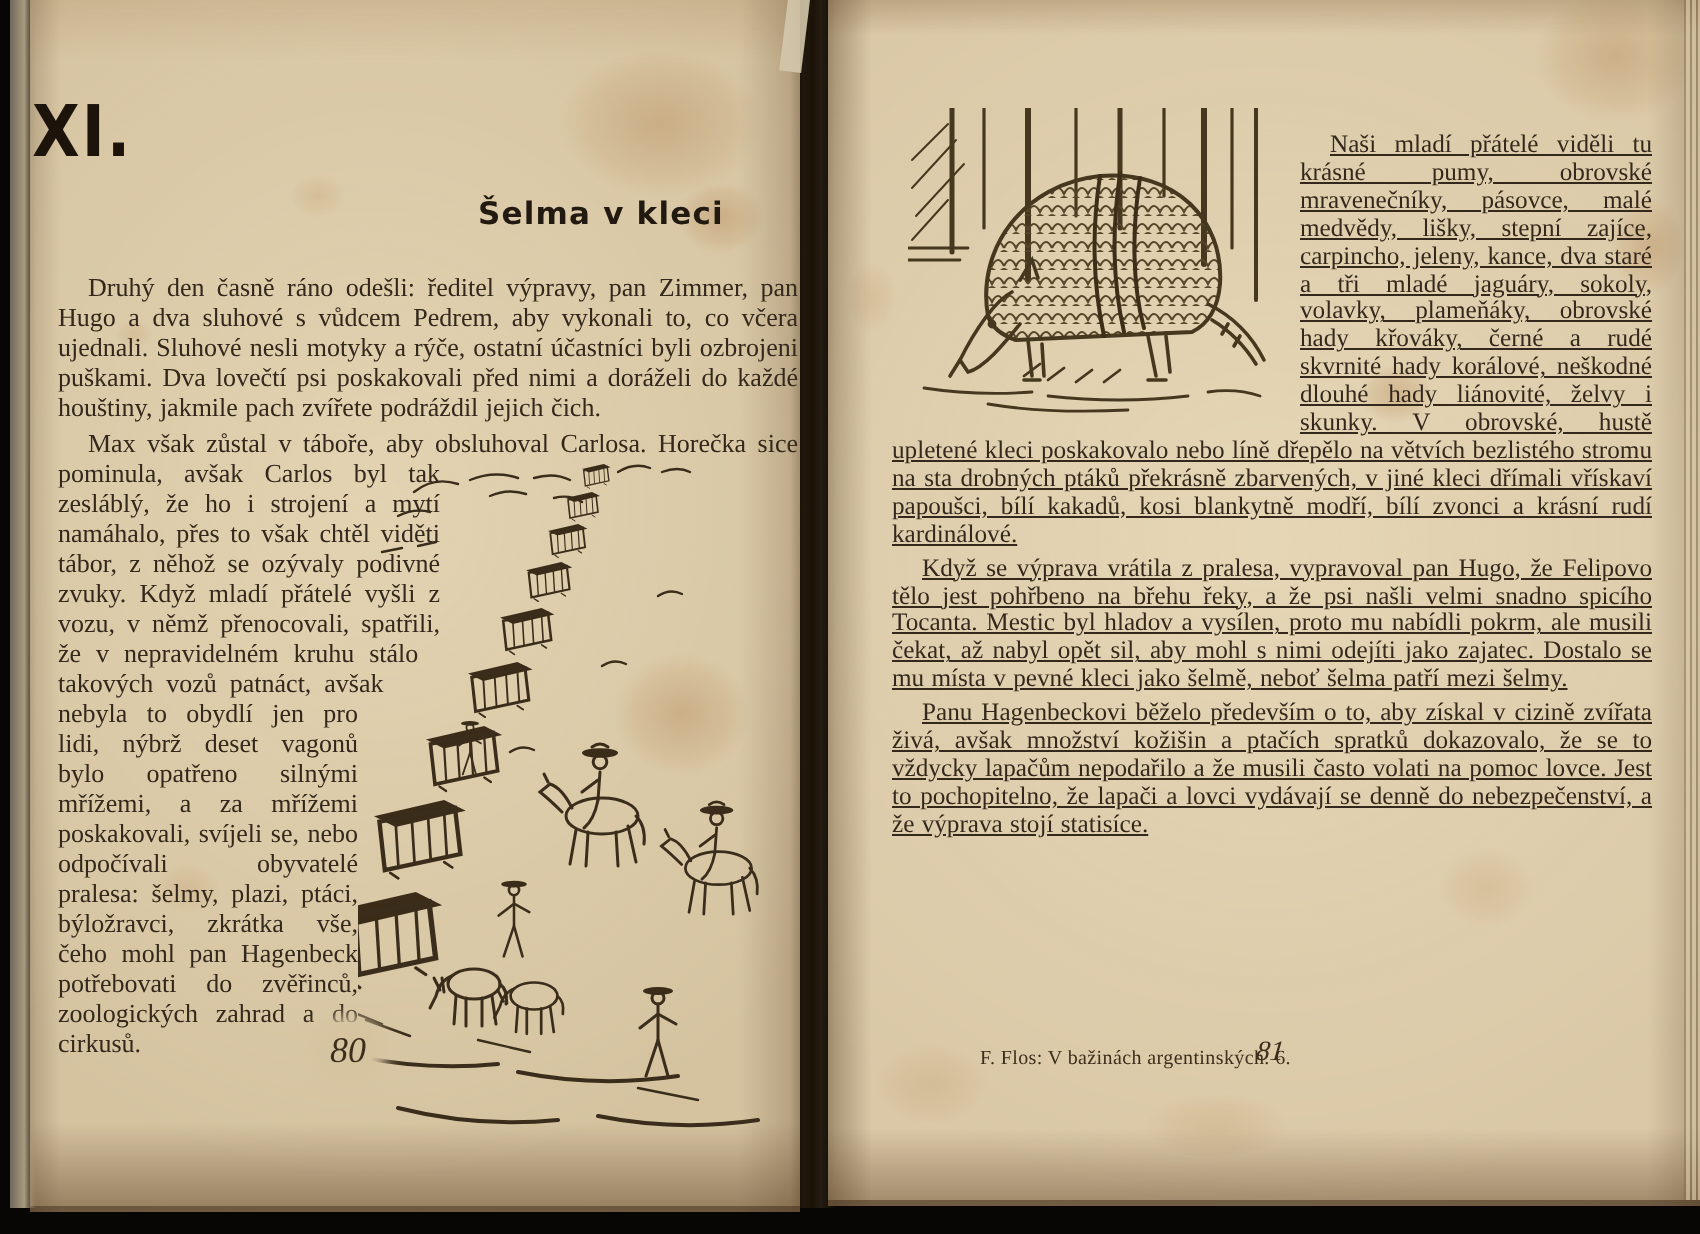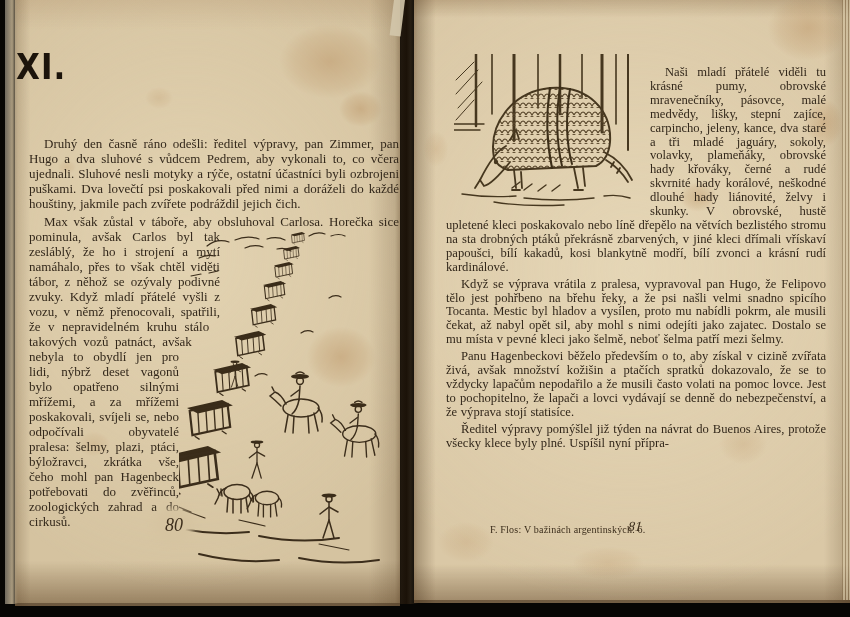--- a/index.html
+++ b/index.html
@@ -53,21 +53,21 @@
     font-family:"DejaVu Sans",sans-serif;font-weight:bold;font-size:31px;
     color:#1c140b;letter-spacing:1px;transform:scaleY(1.15);transform-origin:top left;
   }
   .lp-title{
     position:absolute;left:224px;top:98px;
     font-family:"DejaVu Sans",sans-serif;font-weight:bold;font-size:15.5px;
     color:#221a10;letter-spacing:.6px;white-space:nowrap;
   }
   .textblock{color:#33281b;text-align:justify;}
   .lp-text{position:absolute;left:14px;top:136px;width:370px;font-size:13px;line-height:15px;}
-  .rp-text{position:absolute;left:32px;top:50px;width:380px;font-size:12.6px;line-height:13.9px;}
+  .rp-text{position:absolute;left:32px;top:50px;width:380px;font-size:12.6px;line-height:13.9px;text-decoration:underline;}
   .para{margin:0 0 3px 0;text-indent:15px;word-spacing:.5px;}
   .caravan-float{
     float:right;width:220px;height:368px;
     shape-outside:polygon(44px 20px, 220px 20px, 220px 368px, 0px 368px, 0px 150px, 44px 112px);
     shape-margin:3px;
   }
   .armadillo-float{float:left;width:188px;height:156px;margin:4px 8px 4px 8px;}
   .rp-first{margin-top:16px;}
   .lp-pagenum{
     position:absolute;left:146px;top:515px;z-index:3;
@@ -89,20 +89,21 @@
 
 <div class="page page-left">
   <div class="stain" style="left:250px;top:14px;width:130px;height:95px;"></div>
   <div class="stain" style="left:318px;top:86px;width:55px;height:46px;"></div>
   <div class="stain faint" style="left:126px;top:84px;width:36px;height:28px;"></div>
   <div class="stain faint" style="left:40px;top:158px;width:24px;height:18px;"></div>
   <div class="stain" style="left:282px;top:318px;width:88px;height:78px;"></div>
   <div class="stain faint" style="left:58px;top:428px;width:42px;height:32px;"></div>
 
   <div class="lp-chapter">XI.</div>
+  <div class="lp-title">Šelma v kleci</div>
 
   <div class="lp-text textblock">
     <p class="para">Druhý den časně ráno odešli: ředitel výpravy, pan Zimmer, pan Hugo a dva sluhové s vůdcem Pedrem, aby vykonali to, co včera ujednali. Sluhové nesli motyky a rýče, ostatní účastníci byli ozbrojeni puškami. Dva lovečtí psi poskakovali před nimi a doráželi do každé houštiny, jakmile pach zvířete podráždil jejich čich.</p>
     <div class="caravan-float">
       <svg width="220" height="368" viewBox="0 0 220 368" role="img" aria-label="caravan of cage wagons with riders in sombreros">
         <defs>
           <g id="wag" stroke="#3b2d1b" fill="none" stroke-width="1.6" stroke-linecap="round">
             <path d="M0,6 L26,0 L34,4 L8,10 Z" fill="#3a2c19" stroke="none"></path>
             <path d="M2,8 L30,3 L32,20 L4,26 Z"></path>
             <path d="M8,8 L9,24 M14,7 L15,23 M20,6 L21,22 M26,5 L27,21" stroke-width="1"></path>
@@ -224,21 +225,20 @@
         <g stroke="#46371f" fill="none" stroke-width="1.4" stroke-linecap="round">
           <path d="M8,140 q26,4 54,2 m8,2 q36,4 70,0 m10,-2 q14,-2 26,2"></path>
           <path d="M40,148 q30,5 70,3"></path>
           <path d="M66,128 l-8,6 M78,130 l-8,6 M92,131 l-8,6 M106,131 l-8,6"></path>
         </g>
       </svg>
     </div>
     <p class="para rp-first">Naši mladí přátelé viděli tu krásné pumy, obrovské mravenečníky, pásovce, malé medvědy, lišky, stepní zajíce, carpincho, jeleny, kance, dva staré a tři mladé jaguáry, sokoly, volavky, plameňáky, obrovské hady křováky, černé a rudé skvrnité hady korálové, neškodné dlouhé hady liánovité, želvy i skunky. V obrovské, hustě upletené kleci poskakovalo nebo líně dřepělo na větvích bezlistého stromu na sta drobných ptáků překrásně zbarvených, v jiné kleci dřímali vřískaví papoušci, bílí kakadů, kosi blankytně modří, bílí zvonci a krásní rudí kardinálové.</p>
     <p class="para">Když se výprava vrátila z pralesa, vypravoval pan Hugo, že Felipovo tělo jest pohřbeno na břehu řeky, a že psi našli velmi snadno spicího Tocanta. Mestic byl hladov a vysílen, proto mu nabídli pokrm, ale musili čekat, až nabyl opět sil, aby mohl s nimi odejíti jako zajatec. Dostalo se mu místa v pevné kleci jako šelmě, neboť šelma patří mezi šelmy.</p>
     <p class="para">Panu Hagenbeckovi běželo především o to, aby získal v cizině zvířata živá, avšak množství kožišin a ptačích spratků dokazovalo, že se to vždycky lapačům nepodařilo a že musili často volati na pomoc lovce. Jest to pochopitelno, že lapači a lovci vydávají se denně do nebezpečenství, a že výprava stojí statisíce.</p>
-    <p class="para">Ředitel výpravy pomýšlel již týden na návrat do Buenos Aires, protože všecky klece byly plné. Uspíšil nyní přípra-</p>
   </div>
 
   <div class="rp-footer">F. Flos: V bažinách argentinských. 6.</div>
   <div class="rp-pagenum">81</div>
   <div class="page-stack"></div>
 </div>
 
 <div class="torn-edge"></div>
 <div class="gutter"></div>
 <div class="gutter-sliver"></div>

